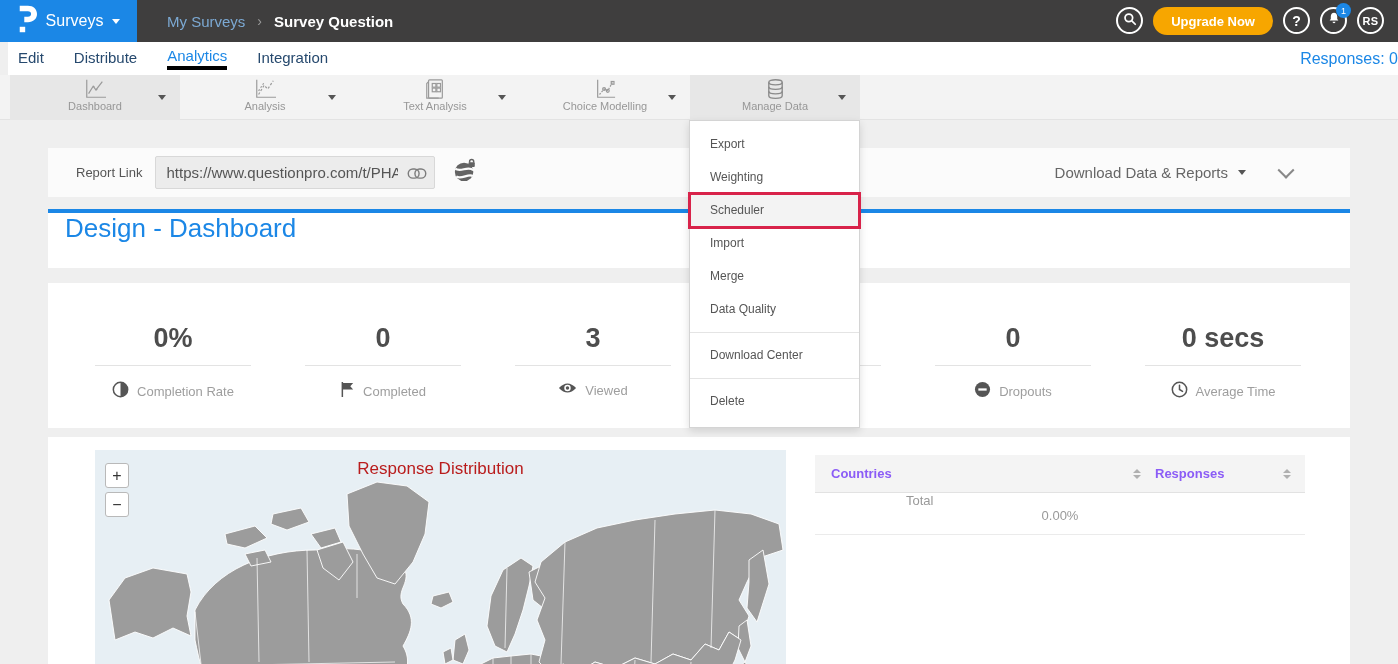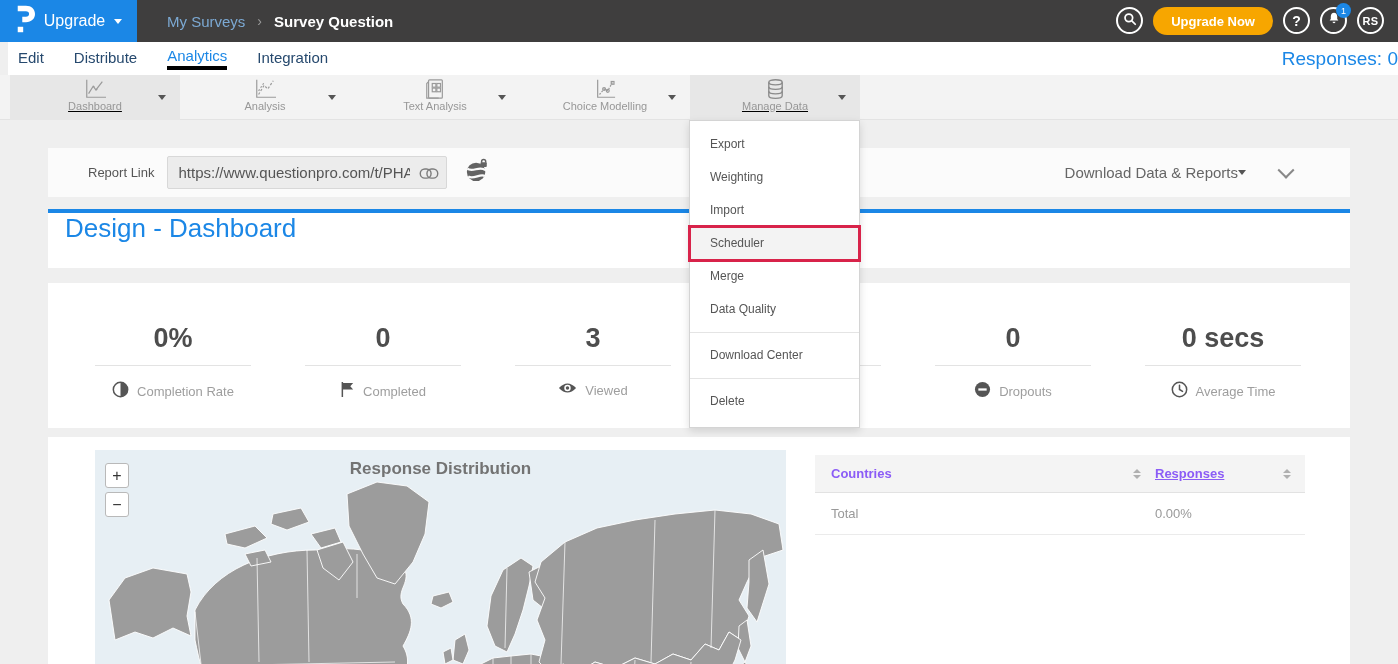--- a/index.html
+++ b/index.html
@@ -21,74 +21,74 @@
   .upgrade-btn { background:#f7a600; color:#fff; border:none; border-radius:15px; height:28px; padding:0 18px; font-size:13px; font-weight:bold; font-family:inherit; cursor:pointer; }
   .help-glyph { color:#fff; font-size:14px; font-weight:bold; }
   .notif-badge { position:absolute; top:-6px; right:-6px; width:15px; height:15px; background:#1b87e6; border-radius:50%; color:#fff; font-size:9px; display:flex; align-items:center; justify-content:center; }
   .avatar-initials { color:#fff; font-size:11px; font-weight:bold; letter-spacing:.3px; }
 
   
   .nav-row { position:absolute; left:8px; top:42px; width:1398px; height:33px; background:#fff; display:flex; align-items:center; z-index:5; }
   .nav-item { font-size:15px; color:#26496e; margin-left:30px; cursor:pointer; padding-bottom:2px; }
   .nav-item:first-child { margin-left:10px; }
   .nav-item.active { color:#1b87e6; border-bottom:4px solid #000000; }
-  .responses-label { margin-left:auto; margin-right:8px; color:#1b87e6; font-size:19px; }
+  .responses-label { margin-left:auto; margin-right:8px; color:#1b87e6; font-size:16px; }
 
   
   .toolbar { position:absolute; left:0; top:75px; width:1398px; height:45px; background:#f3f3f3; border-bottom:1px solid #e3e3e3; display:flex; padding-left:10px; z-index:5; }
   .tool-tab { width:170px; height:45px; position:relative; text-align:center; cursor:pointer; }
-  .tool-tab.selected { background:#e7e7e7;text-decoration:underline; }
+  .tool-tab.selected { background:#e7e7e7; }
   .tab-icon { margin-top:3px; height:23px; }
   .tab-label { font-size:11px; color:#979797; margin-top:-1px; }
   .tab-caret { position:absolute; right:14px; top:20px; border-top-color:#555; }
 
   
   .report-band { position:absolute; left:48px; top:148px; width:1302px; height:49px; background:#fbfbfb; display:flex; align-items:center; z-index:4; }
-  .rl-label { margin-left:40px; font-size:13px; color:#555; }
+  .rl-label { margin-left:28px; font-size:13px; color:#555; }
   .rl-input-wrap { position:relative; margin-left:13px; }
   .rl-input { width:280px; height:33px; background:#ececec; border:1px solid #d8d8d8; border-radius:2px; font-size:15px; color:#555; padding:0 36px 0 10px; font-family:inherit; }
   .link-icon { position:absolute; right:8px; top:10px; }
   .globe-icon { margin-left:18px; cursor:pointer; }
   .download-group { margin-left:auto; display:flex; align-items:center; padding-right:58px; gap:34px; }
-  .download-label-wrap { display:flex; align-items:center; cursor:pointer; }
+  .download-label-wrap { display:flex; align-items:center; gap:10px; cursor:pointer; }
   .download-label { font-size:15px; color:#666; }
   .dl-caret { border-top-color:#555; }
   .chevron-icon { width:12px; height:12px; border-right:2px solid #888; border-bottom:2px solid #888; transform:rotate(45deg) translate(-2px,-2px); cursor:pointer; }
 
   
   .blue-rule { position:absolute; left:48px; top:209px; width:1302px; height:4px; background:#1b87e6; z-index:4; }
   .title-card { position:absolute; left:48px; top:213px; width:1302px; height:55px; background:#fff; display:flex; align-items:flex-start; z-index:3; }
   .page-title { margin-left:17px; font-size:26px; color:#1b87e6; font-weight:400; }
 
   
   .stats-card { position:absolute; left:48px; top:283px; width:1302px; height:145px; background:#fff; display:flex; padding-left:20px; z-index:3; }
   .stat { width:210px; text-align:center; padding-top:40px; }
   .stat-value { font-size:27px; font-weight:bold; color:#4d4d4d; height:34px; }
   .stat-divider { width:156px; margin:8px auto 0; border-top:1px solid #e3e3e3; }
   .stat-label-row { margin-top:15px; display:flex; align-items:center; justify-content:center; gap:8px; }
   .stat-label { font-size:13px; color:#9e9e9e; }
 
   
   .content-card { position:absolute; left:48px; top:437px; width:1302px; height:240px; background:#fff; z-index:3; }
   .map-card { position:absolute; left:47px; top:13px; width:691px; height:300px; background:#e7eff4; overflow:hidden; }
-  .map-title { position:relative; text-align:center; margin-top:9px; font-size:17px; font-weight:bold; color:#737373; z-index:3; }
+  .map-title { position:relative; text-align:center; margin-top:9px; font-size:17px; font-weight:normal; color:#b91c1c; z-index:3; }
   .zoom-btns { position:absolute; left:10px; top:13px; z-index:4; }
   .zoom-btn { width:24px; height:25px; background:#fff; border:1px solid #b9b9b9; border-radius:3px; font-size:16px; color:#333; display:flex; align-items:center; justify-content:center; margin-bottom:4px; cursor:pointer; font-family:inherit; }
   .map-svg { position:absolute; left:0; top:0; z-index:1; }
 
   .table-wrap { position:absolute; left:767px; top:18px; width:490px; }
   .tbl-header { height:38px; background:#f4f4f4; border-bottom:1px solid #e2e2e2; display:flex; align-items:center; }
   .th-cell { display:flex; align-items:center; font-size:13px; font-weight:bold; color:#8b5cf6; cursor:pointer; }
   .th-country { width:340px; padding-left:16px; }
-  .th-resp { flex:1;text-decoration:underline; }
+  .th-resp { flex:1; }
   .sort-icon { margin-left:auto; margin-right:14px; display:flex; flex-direction:column; gap:2px; }
   .sort-icon span { width:0; height:0; border-left:4px solid transparent; border-right:4px solid transparent; }
   .sort-up { border-bottom:4px solid #b0b0b0; }
   .sort-dn { border-top:4px solid #b0b0b0; }
-  .tbl-row { height:42px; border-bottom:1px solid #ebebeb; display:flex; align-items:center; font-size:13px; color:#999; }
+  .tbl-row { height:42px; border-bottom:1px solid #ebebeb; display:flex; align-items:center; font-size:13px; color:#999;flex-direction:column; }
   .td-country { width:340px; padding-left:16px; }
   .td-resp { flex:1; }
 
   
   .dropdown { position:absolute; left:689px; top:120px; width:171px; background:#fff; border:1px solid #d4d4d4; box-shadow:0 3px 8px rgba(0,0,0,.13); z-index:55; padding:7px 0 9px; }
   .menu-item { height:33px; line-height:33px; padding-left:20px; font-size:12px; color:#555; cursor:pointer; }
   .menu-item.highlighted { background:#f3f3f3; outline:3px solid #d8234a; outline-offset:-1px; }
   .menu-divider { height:1px; background:#e4e4e4; margin:6px 0; }
 </style>
 </head>
@@ -97,21 +97,21 @@
 <div id="app">
 
   <div class="top-header">
     <div class="logo-block">
       <span>
         <svg width="20" height="29" viewBox="0 0 22 30">
           <path fill="#fff" d="M3,0 h9 c6,0 10,3.8 10,9 c0,5.2 -4,9 -10,9 h-4 v-6 h4 c2.2,0 3.5,-1.2 3.5,-3 c0,-1.8 -1.3,-3 -3.5,-3 h-9 z"></path>
           <rect fill="#fff" x="3" y="23" width="6" height="6"></rect>
         </svg>
       </span>
-      <span class="product-label">Upgrade</span>
+      <span class="product-label">Surveys</span>
       <span class="caret-down"></span>
     </div>
     <div class="breadcrumb">
       <span class="bc-parent">My Surveys</span>
       <span class="bc-sep">›</span>
       <span class="bc-current">Survey Question</span>
     </div>
     <div class="header-right">
       <div class="circle-btn">
         <span>
@@ -424,22 +424,22 @@
       <div class="tbl-row">
         <div class="td-country">Total</div>
         <div class="td-resp">0.00%</div>
       </div>
     </div>
   </div>
 
   <div class="dropdown">
     <div class="menu-item">Export</div>
     <div class="menu-item">Weighting</div>
+    <div class="menu-item highlighted">Scheduler</div>
     <div class="menu-item">Import</div>
-    <div class="menu-item highlighted">Scheduler</div>
     <div class="menu-item">Merge</div>
     <div class="menu-item">Data Quality</div>
     <div class="menu-divider"></div>
     <div class="menu-item">Download Center</div>
     <div class="menu-divider"></div>
     <div class="menu-item">Delete</div>
   </div>
 
 </div>
 

